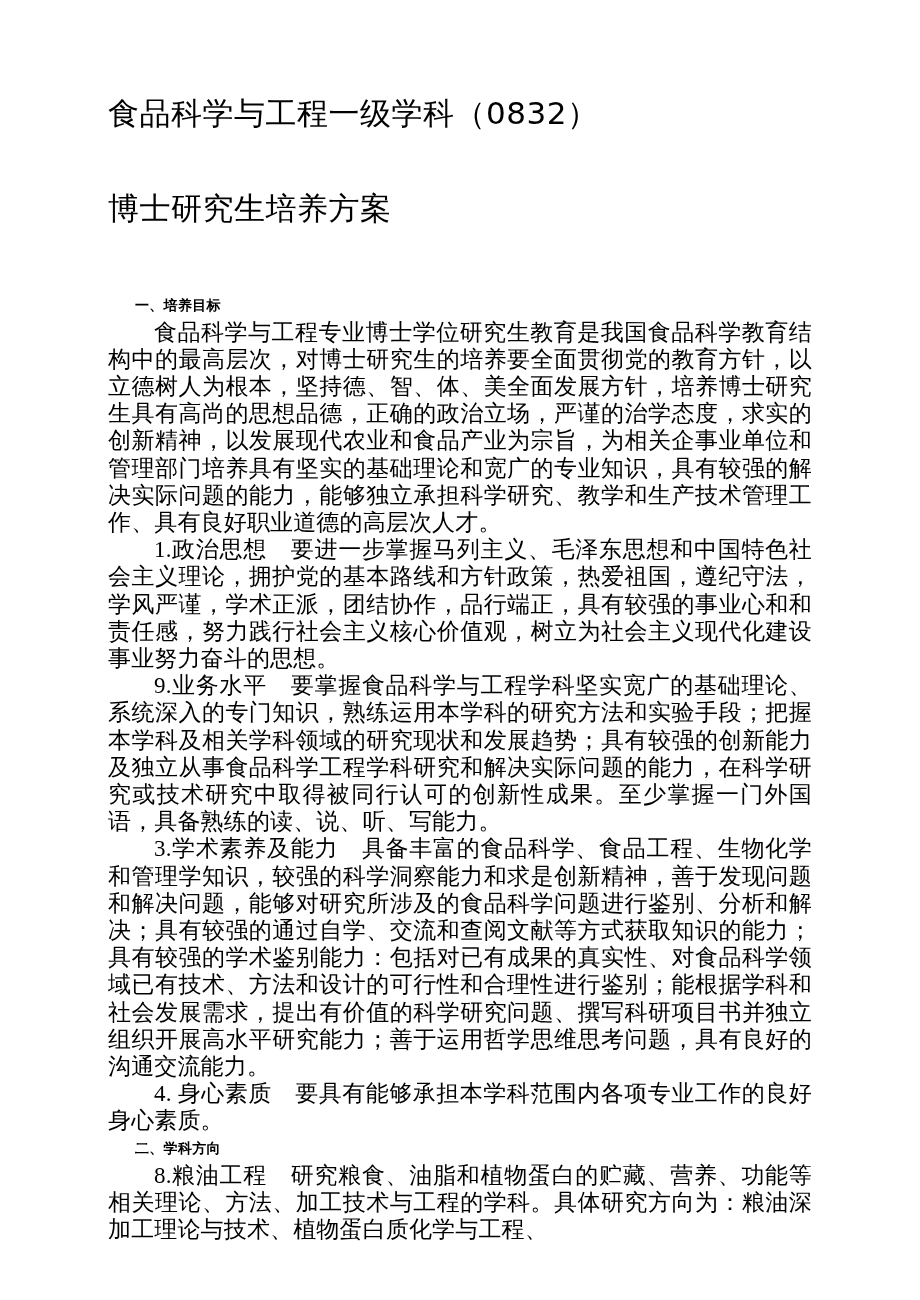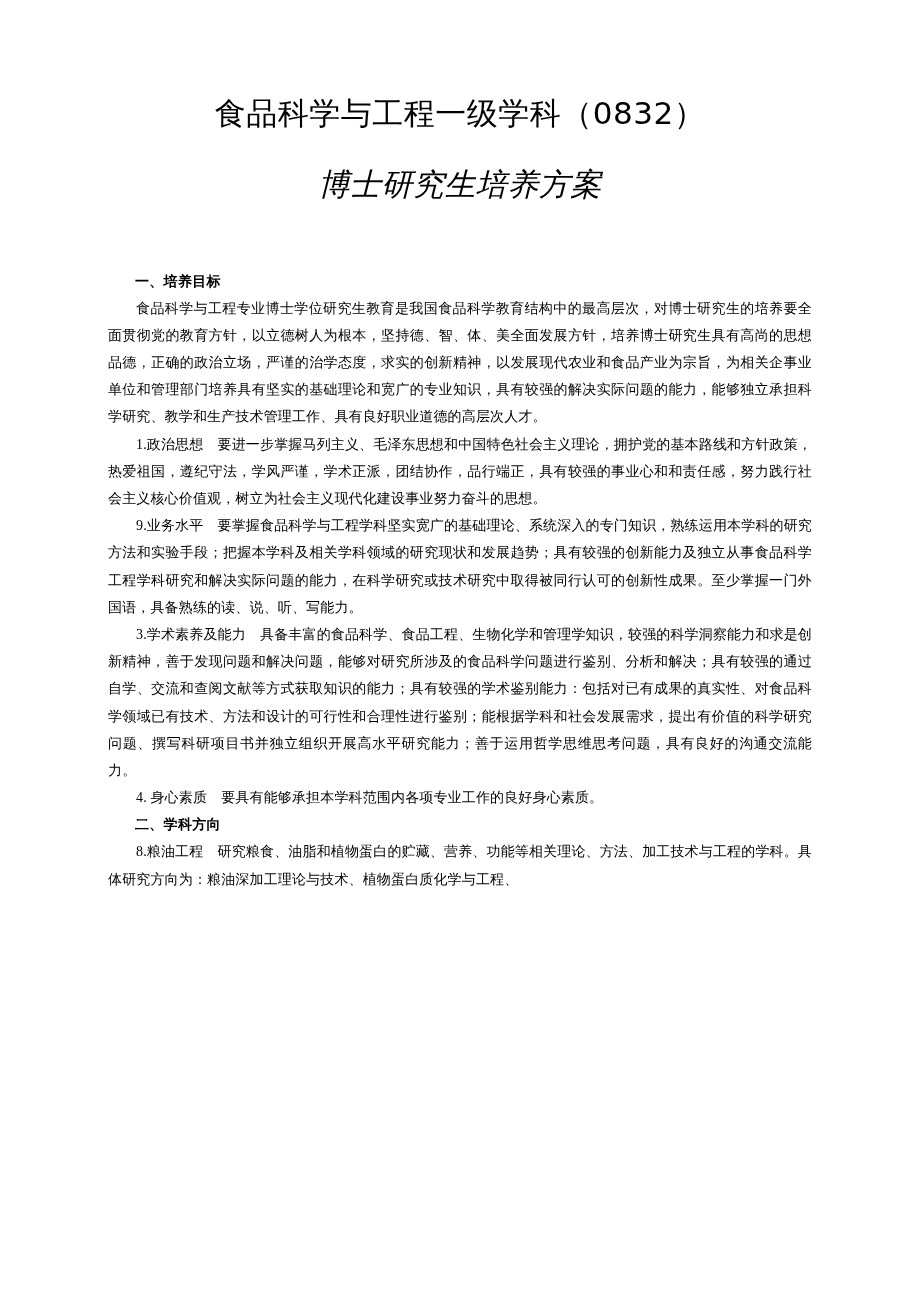--- a/index.html
+++ b/index.html
@@ -25,54 +25,52 @@
 
   .content {
     position: absolute;
     left: 108px;
     top: 0;
     width: 704px;
   }
 
   
   .doc-title {
-    text-align: center;
     font-family: "DejaVu Sans", "Liberation Sans", sans-serif;
     font-size: 31px;
     line-height: 1.25;
     letter-spacing: 0.5px;
     font-weight: 400;
     color: #000;
   }
   .title-line-1 {
     margin-top: 94px;
   }
   .title-line-2 {
-    margin-top: 32px;
-    font-style: italic;
+    margin-top: 56px;
   }
 
   
   .section-heading {
     font-family: "DejaVu Sans", "Liberation Sans", sans-serif;
     font-weight: bold;
     font-size: 14px;
     line-height: 27px;
     text-indent: 27px;
     letter-spacing: 0.3px;
     margin: 0;
   }
   .heading-1 {
     margin-top: 64px;
   }
 
   
   .para {
     font-family: "Liberation Serif", "DejaVu Serif", serif;
-    font-size: 14px;
+    font-size: 23px;
     line-height: 27.2px;
     text-indent: 2em;
     text-align: justify;
     text-justify: inter-ideograph;
     margin: 0;
     letter-spacing: 0.15px;
   }
 </style>
 </head>
 <body>

